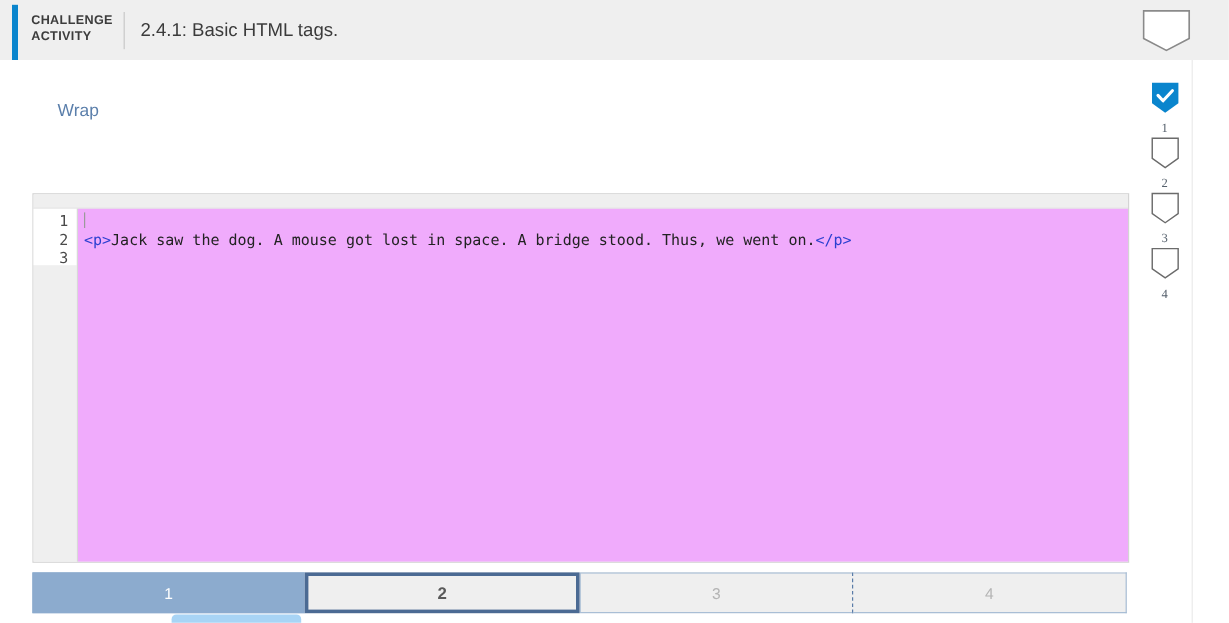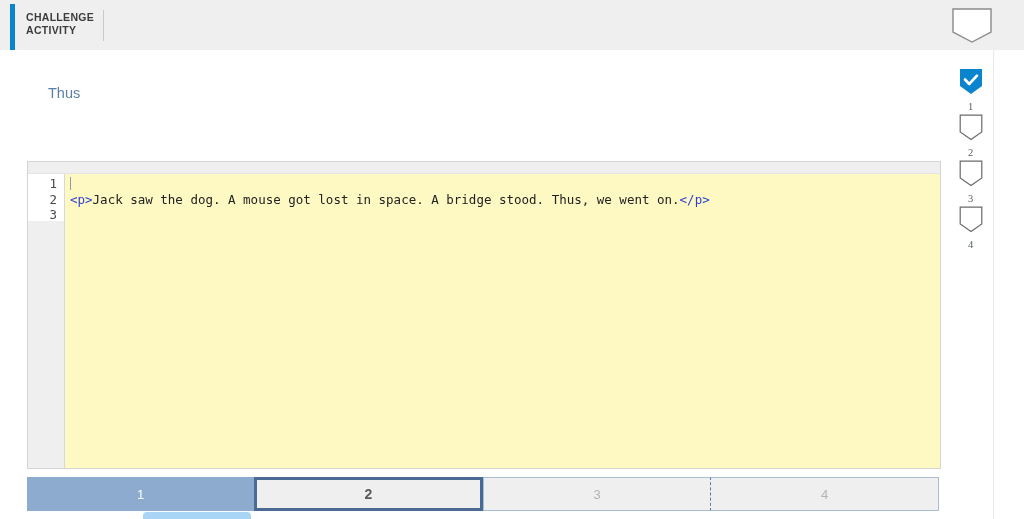--- a/index.html
+++ b/index.html
@@ -169,21 +169,21 @@
     width: 1px;
     height: 294px;
     background: #d8d8d8;
   }
   .code-area {
     position: absolute;
     left: 37px;
     top: 12px;
     width: 875px;
     height: 294px;
-    background: #fef9c3;
+    background: #f0abfc;
   }
   .code-line {
     position: absolute;
     left: 5px;
     font-family: "DejaVu Sans Mono", "Liberation Mono", monospace;
     font-size: 12.5px;
     line-height: 15.5px;
     color: #222222;
     white-space: pre;
   }
@@ -287,31 +287,32 @@
 </style>
 </head>
 <body>
 
 <div class="page">
 
   <div class="header">
     <div class="header-accent"></div>
     <div class="header-kicker">CHALLENGE ACTIVITY</div>
     <div class="header-divider"></div>
+    <div class="header-title">2.4.1: Basic HTML tags.</div>
     <div class="header-pennant">
       <svg width="40" height="36" viewBox="0 0 40 36">
         <path d="M1 1 H39 V24 L20 34 L1 24 Z" fill="#ffffff" stroke="#8a8a8a" stroke-width="1.4"></path>
       </svg>
     </div>
   </div>
 
   <div class="content"></div>
   <div class="rail-divider"></div>
 
-  <div class="reset-link">Thus</div>
+  <div class="reset-link">Wrap</div>
 
 
   <div class="editor">
     <div class="editor-topstrip"></div>
     <div class="gutter">
       <div class="gutter-active"></div>
       <div class="gutter-nums">1</div>
       <div class="gutter-nums" style="top:17.5px">2</div>
       <div class="gutter-nums" style="top:33px">3</div>
     </div>

